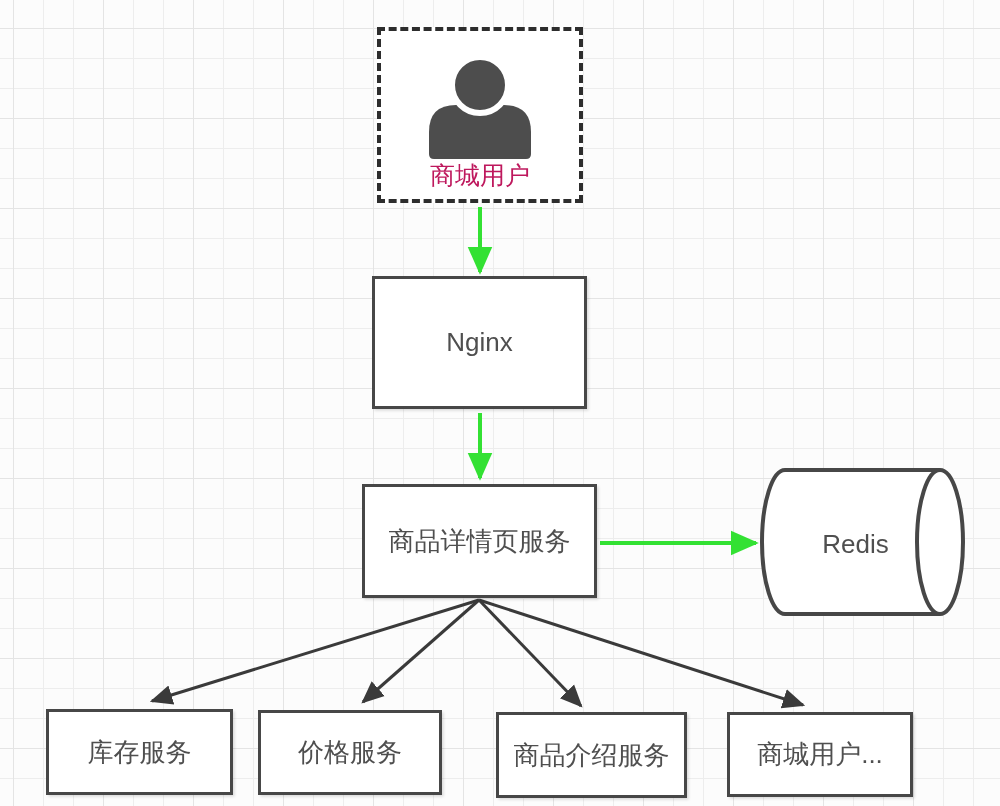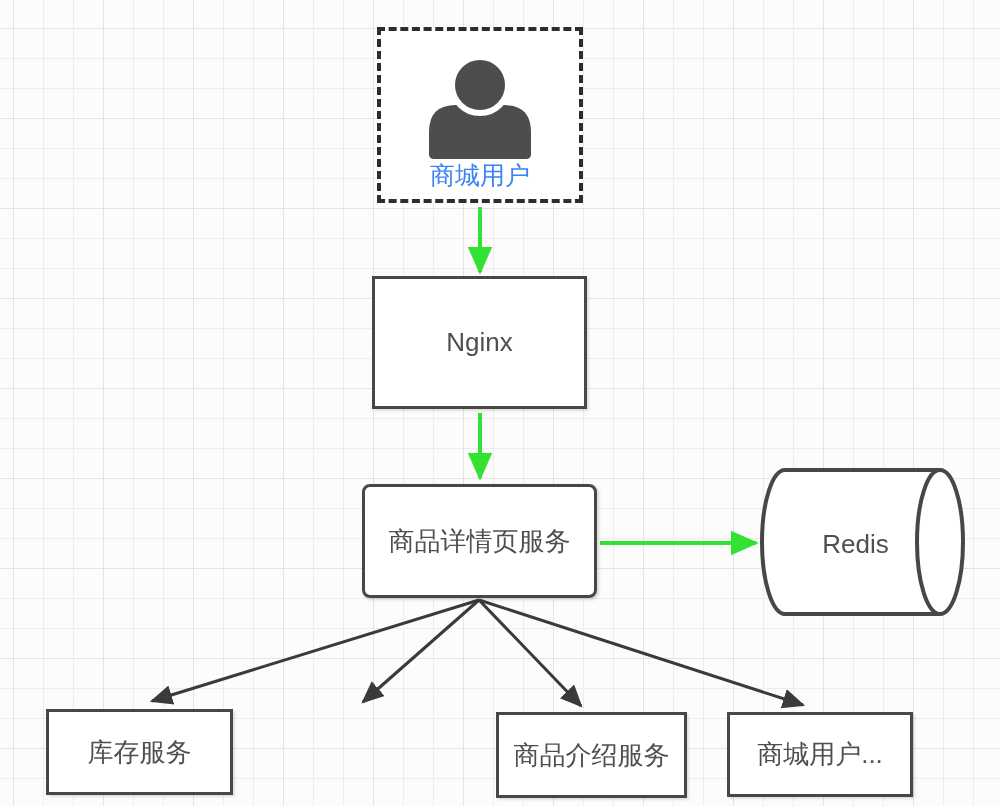--- a/index.html
+++ b/index.html
@@ -42,42 +42,42 @@
   .node.solid {
     border: 3.5px solid #474747;
     box-shadow: 1.5px 1.5px 3px rgba(0,0,0,0.15);
   }
   .node.dashed {
     border: 4px dashed #2d2d2d;
   }
 
   .node-user     { left: 377px; top: 27px;  width: 206px; height: 176px; }
   .node-nginx    { left: 372px; top: 276px; width: 215px; height: 133px; }
-  .node-detail   { left: 362px; top: 484px; width: 235px; height: 114px; border-radius: 8px; }
+  .node-detail   { left: 362px; top: 484px; width: 235px; height: 114px; }
   .node-inventory{ left: 46px;  top: 709px; width: 187px; height: 86px; }
   .node-price    { left: 258px; top: 710px; width: 184px; height: 85px; }
   .node-intro    { left: 496px; top: 712px; width: 191px; height: 86px; }
   .node-other    { left: 727px; top: 712px; width: 186px; height: 85px; }
 
   .node-intro .label { width: 160px; margin: 17px auto; }
 
   .user-icon-wrap {
     position: absolute;
     left: 0; top: 22px;
     width: 100%;
     display: flex;
     justify-content: center;
   }
   .user-label {
     position: absolute;
     left: 0; bottom: 8px;
     width: 100%;
     text-align: center;
     font-size: 25px;
-    color: #3b82f6;
+    color: #be185d;
   }
 
   .redis-wrap {
     position: absolute;
     left: 758px; top: 466px;
     width: 210px; height: 156px;
   }
   .redis-label {
     position: absolute;
     left: 10px; top: 0;
@@ -137,20 +137,23 @@
       <path d="M 182 4 L 27 4 A 23 72 0 0 0 27 148 L 182 148" fill="#ffffff" stroke="#474747" stroke-width="4" stroke-linejoin="round"></path>
       <ellipse cx="182" cy="76" rx="23" ry="72" fill="#ffffff" stroke="#474747" stroke-width="4"></ellipse>
     </svg>
     <div class="redis-label">Redis</div>
   </div>
 
   <div class="node solid node-inventory">
     <span class="label">库存服务</span>
   </div>
 
+  <div class="node solid node-price">
+    <span class="label">价格服务</span>
+  </div>
 
   <div class="node solid node-intro">
     <span class="label">商品介绍服务</span>
   </div>
 
   <div class="node solid node-other">
     <span class="label">商城用户...</span>
   </div>
 
 </div>

